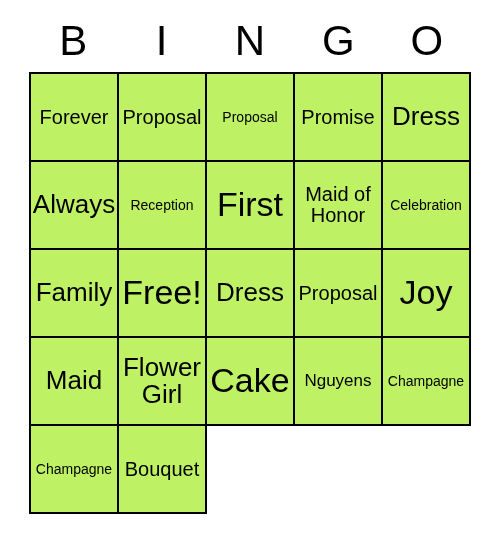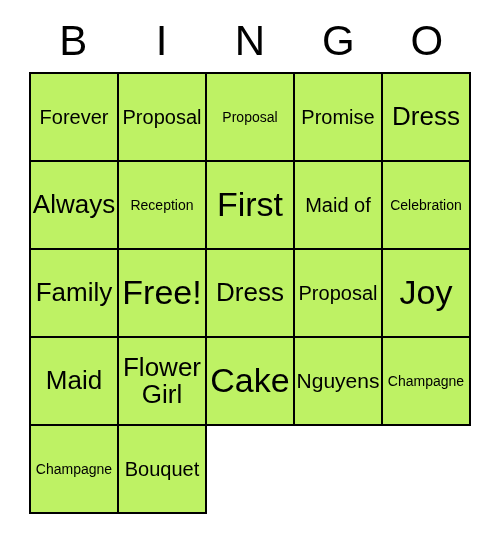--- a/index.html
+++ b/index.html
@@ -69,21 +69,21 @@
     background: #bef264;
   }
   .cell-text {
     display: block;
     line-height: 1.05;
     color: #000000;
     word-break: normal;
   }
   
   .sz-xs .cell-text { font-size: 14px; }
-  .sz-sm .cell-text { font-size: 21px; text-align: center; }
+  .sz-sm .cell-text { font-size: 17px; text-align: center; }
   .sz-md .cell-text { font-size: 20px; }
   .sz-lg .cell-text { font-size: 26px; }
   .sz-xl .cell-text { font-size: 34px; }
 </style>
 </head>
 <body>
 
 <div class="card">
 
   <div class="header-row">
@@ -113,21 +113,21 @@
       <div class="cell sz-lg">
         <span class="cell-text"><span>Always</span></span>
       </div>
       <div class="cell sz-xs">
         <span class="cell-text"><span>Reception</span></span>
       </div>
       <div class="cell sz-xl">
         <span class="cell-text"><span>First</span></span>
       </div>
       <div class="cell sz-md">
-        <span class="cell-text"><span>Maid of</span><br></span>
+        <span class="cell-text"><span>Maid of</span><br><span>Honor</span></span>
       </div>
       <div class="cell sz-xs">
         <span class="cell-text"><span>Celebration</span></span>
       </div>
       <div class="cell sz-lg">
         <span class="cell-text"><span>Family</span></span>
       </div>
       <div class="cell sz-xl">
         <span class="cell-text"><span>Free!</span></span>
       </div>

